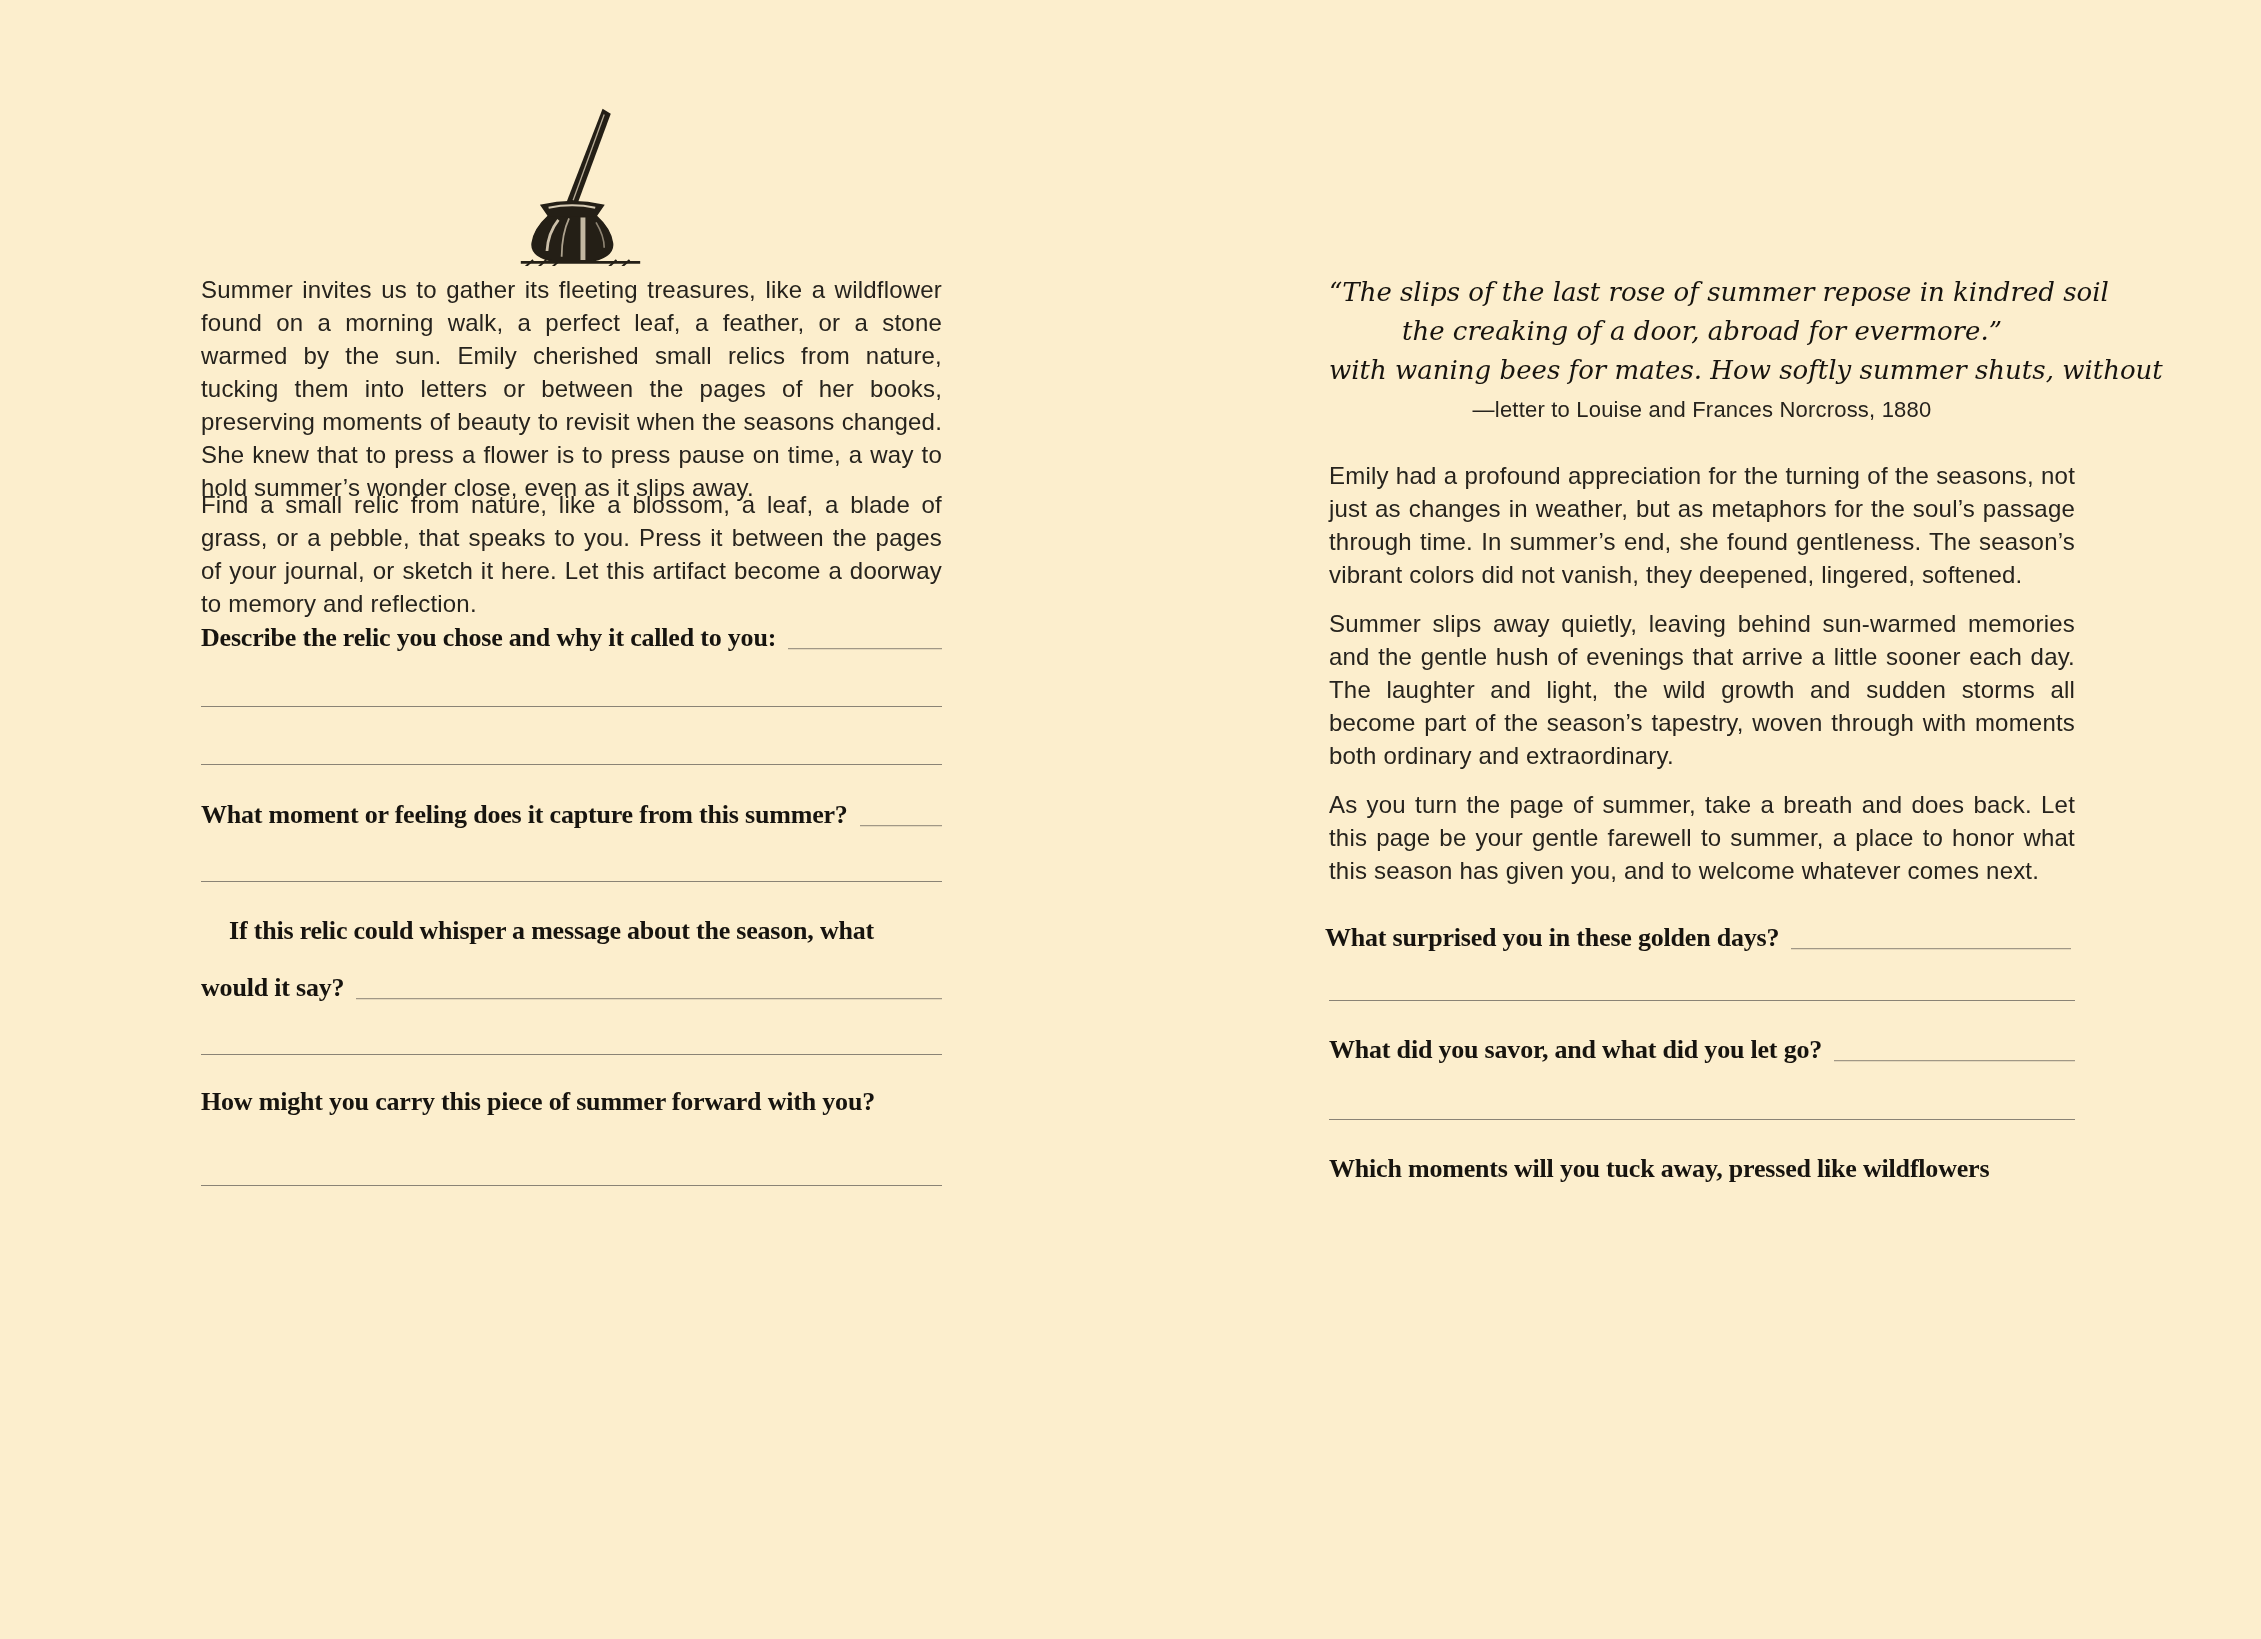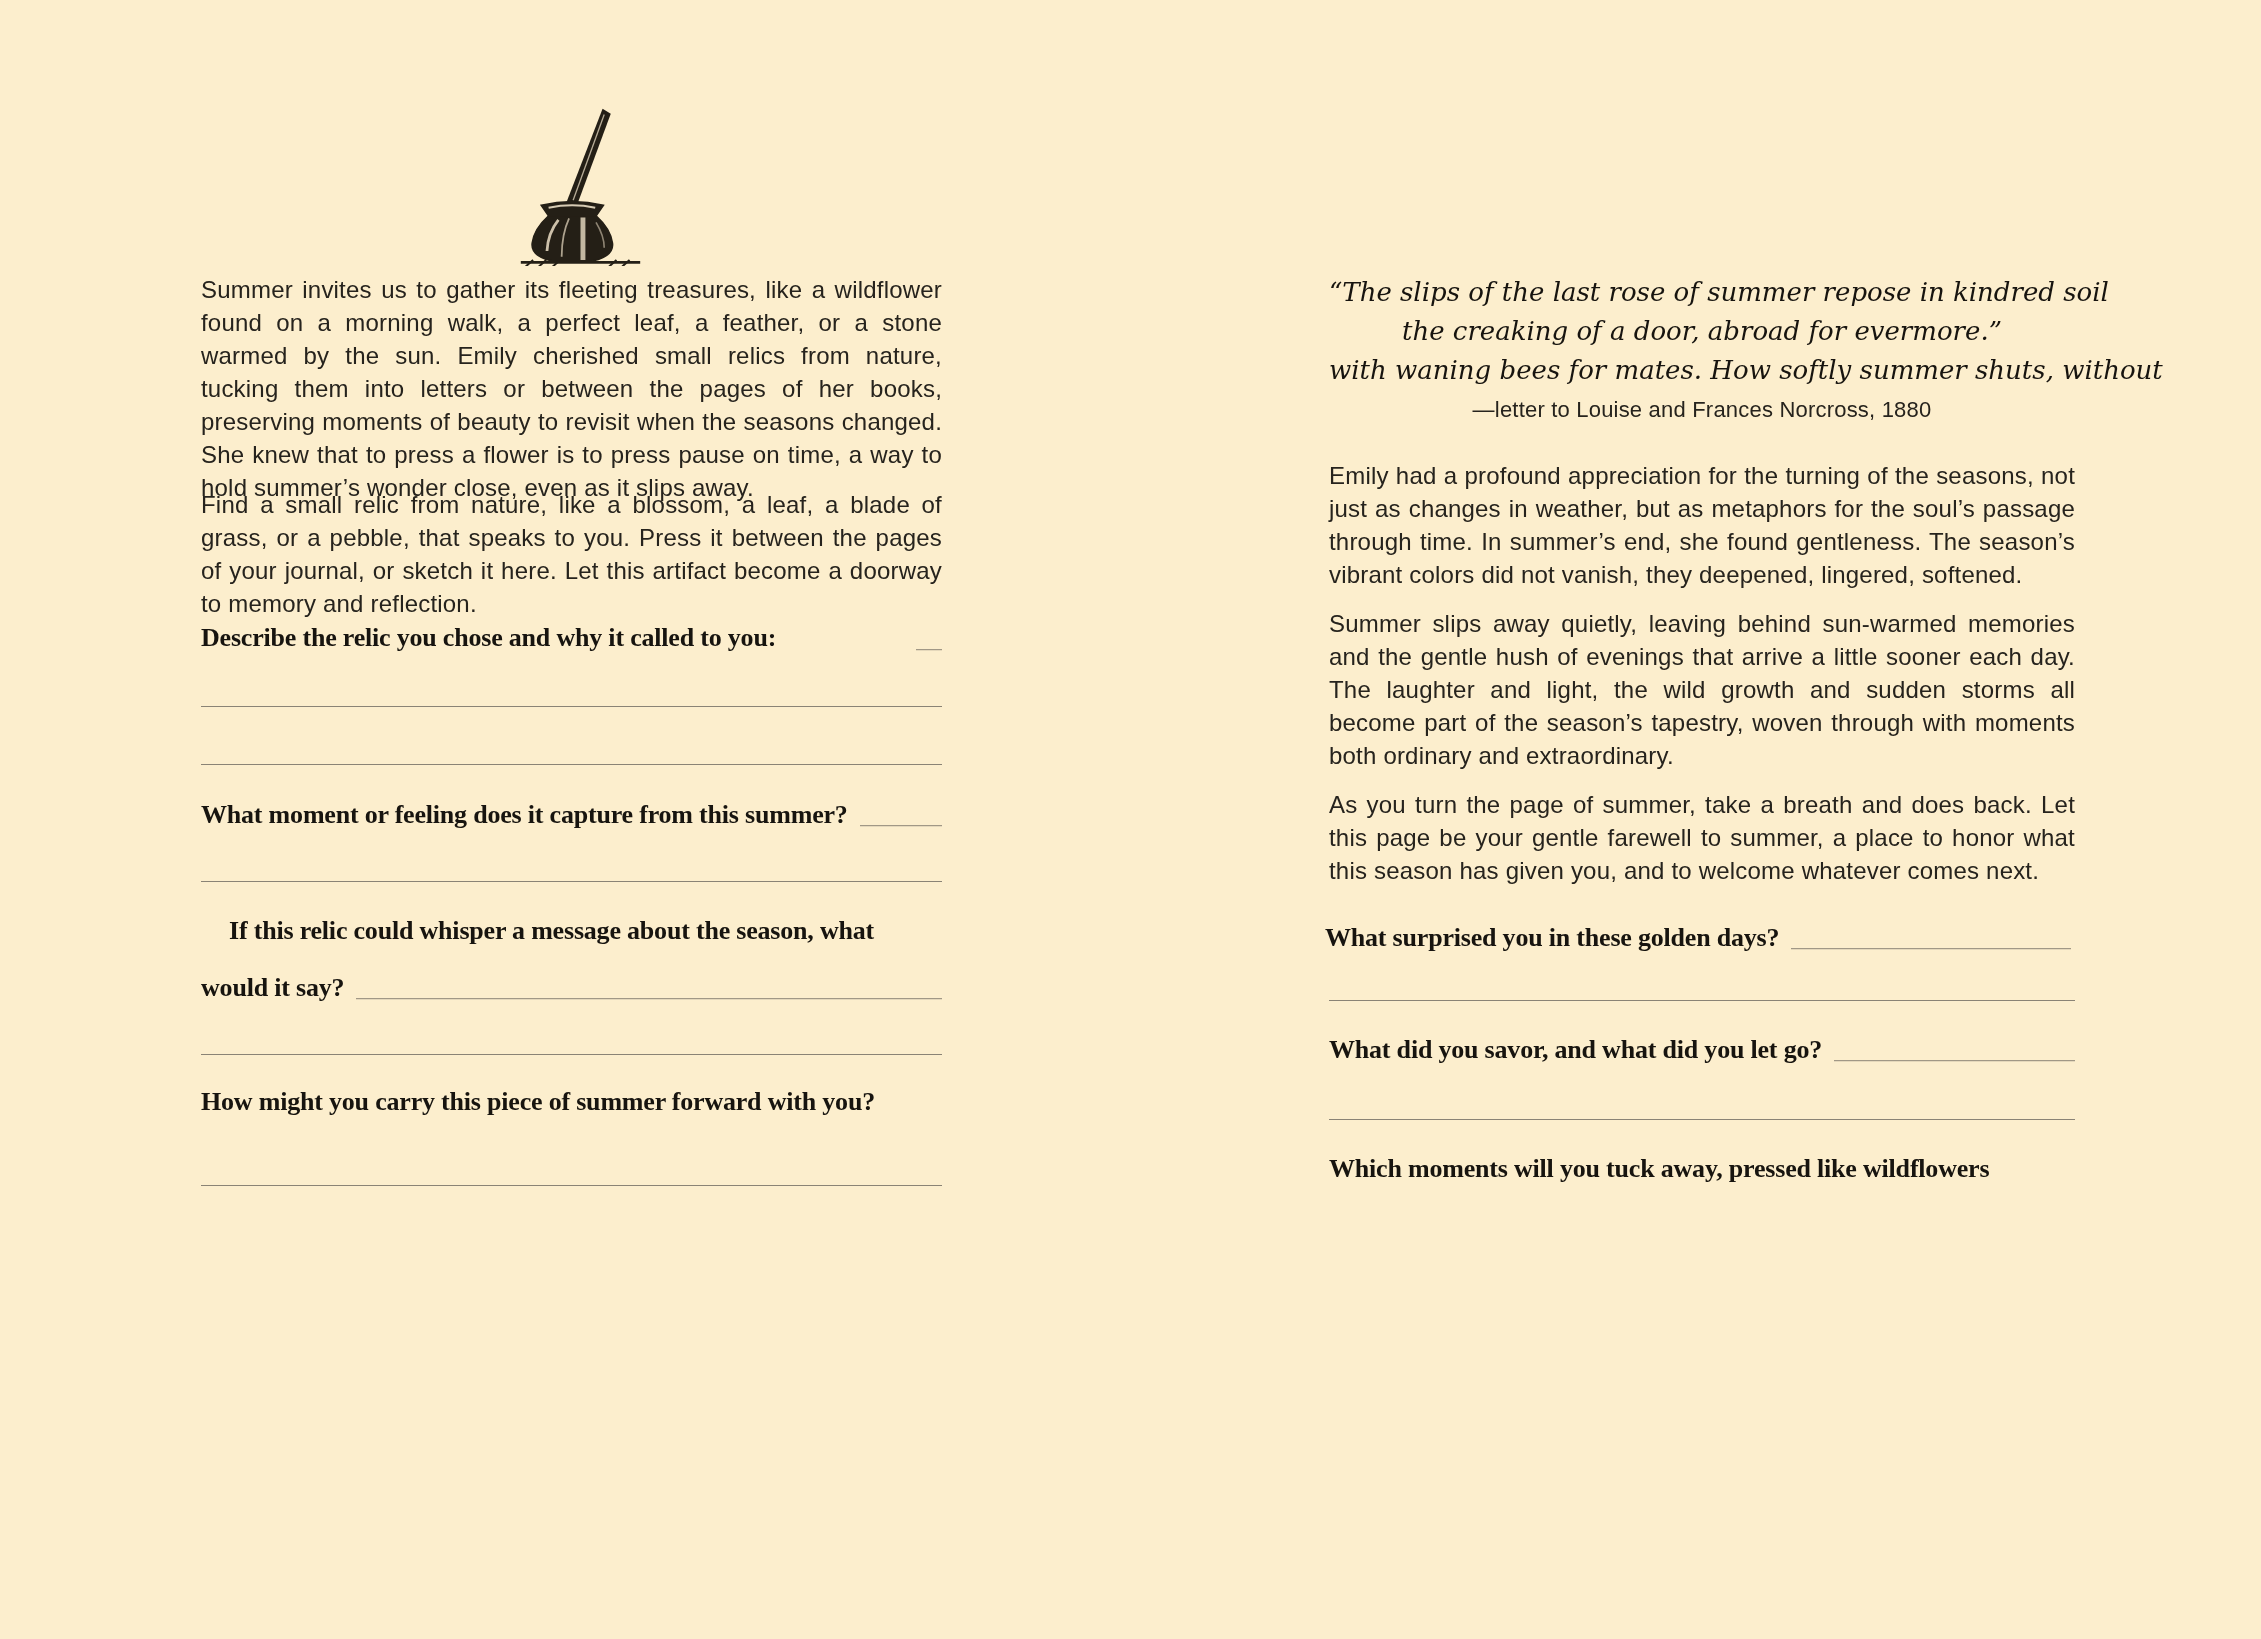--- a/index.html
+++ b/index.html
@@ -113,21 +113,21 @@
       <path d="M104,142 C110,152 114,162 114,173" stroke="#f7ead0" stroke-width="2" fill="none" opacity="0.5"></path>
 
       <path d="M12,191 L158,191" stroke="#241f16" stroke-width="3.4"></path>
       <path d="M18,196 l9,-8 M33,197 l10,-9 M50,197 l9,-8 M120,196 l9,-8 M136,196 l9,-8" stroke="#241f16" stroke-width="2.4"></path>
     </svg>
 
     <p class="body-par abs" style="left:201px;top:273px;">Summer invites us to gather its fleeting treasures, like a wildflower found on a morning walk, a perfect leaf, a feather, or a stone warmed by the sun. Emily cherished small relics from nature, tucking them into letters or between the pages of her books, preserving moments of beauty to revisit when the seasons changed. She knew that to press a flower is to press pause on time, a way to hold summer’s wonder close, even as it slips away.</p>
 
     <p class="body-par abs" style="left:201px;top:488px;">Find a small relic from nature, like a blossom, a leaf, a blade of grass, or a pebble, that speaks to you. Press it between the pages of your journal, or sketch it here. Let this artifact become a doorway to memory and reflection.</p>
 
-    <div class="prompt-row abs" style="left:201px;top:618px;flex-direction:column;">
+    <div class="prompt-row abs" style="left:201px;top:618px;">
       <span>Describe the relic you chose and why it called to you:</span>
       <span class="tail"></span>
     </div>
     <div class="rule" style="left:201px;top:706px;width:741px;"></div>
     <div class="rule" style="left:201px;top:764px;width:741px;"></div>
 
     <div class="prompt-row abs" style="left:201px;top:795px;">
       <span>What moment or feeling does it capture from this summer?</span>
       <span class="tail"></span>
     </div>

